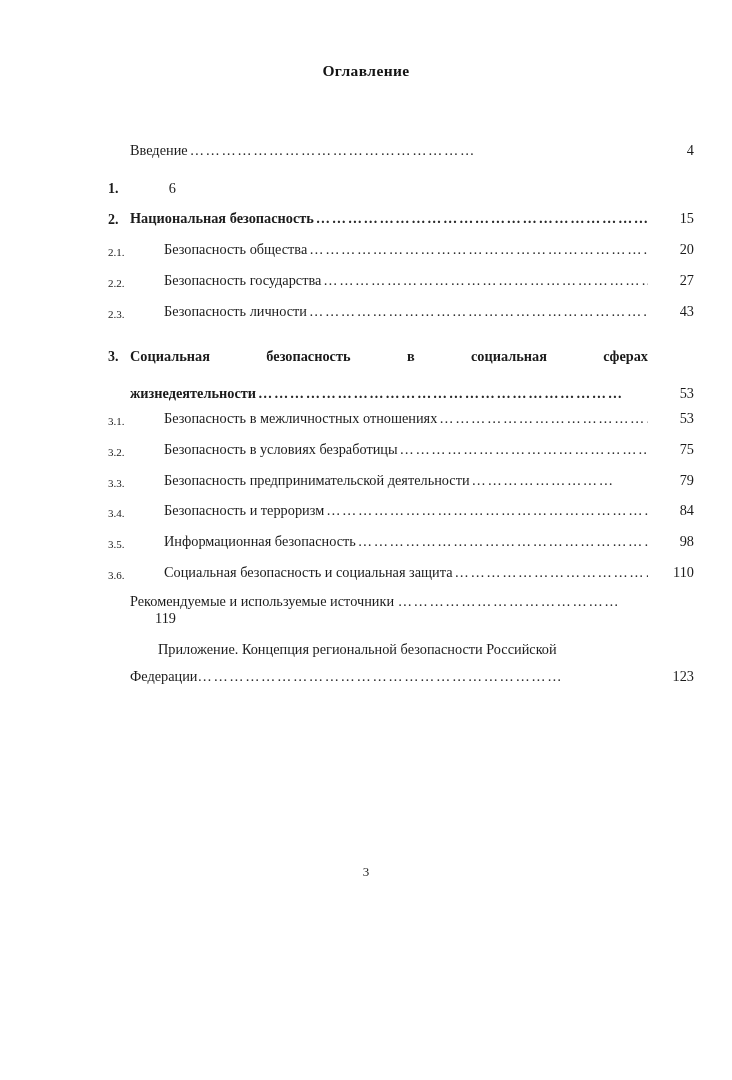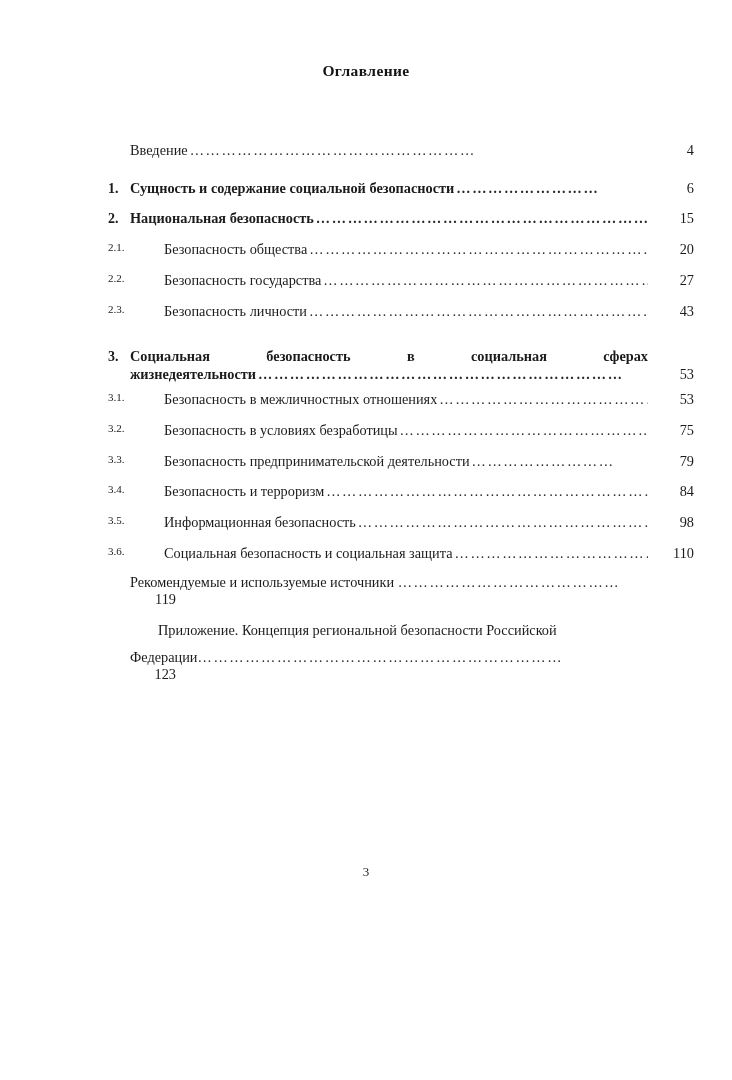--- a/index.html
+++ b/index.html
@@ -33,21 +33,21 @@
     color: #141414;
   }
   .toc {
     position: absolute;
     top: 140px;
     left: 108px;
     width: 586px;
   }
   .row {
     display: flex;
-    align-items: flex-start;
+    align-items: flex-end;
     font-size: 14.3px;
     line-height: 1.52;
     margin-bottom: 9px;
   }
   .row.level1 {
     font-weight: bold;
   }
   .num {
     flex: 0 0 auto;
     width: 22px;
@@ -100,21 +100,21 @@
     flex: 1 1 auto;
     text-align: justify;
     text-align-last: justify;
     white-space: normal;
   }
   .blk-line2 {
     display: flex;
     align-items: baseline;
     font-size: 14.3px;
     font-weight: bold;
-    margin-top: 1px;
+    margin-top: 20px;
   }
   .blk-line2 .pad {
     width: 22px;
     flex: 0 0 auto;
   }
   .gap-small {
     margin-top: 16px;
   }
   .plain-row {
     display: flex;
@@ -136,21 +136,20 @@
     margin-top: 14px;
   }
   .appx-l1 {
     white-space: nowrap;
     margin-left: 28px;
   }
   .appx-l2 {
     display: flex;
     align-items: baseline;
     margin-top: 10px;
-    flex-direction: column;
   }
   .appx-l2 .lead2 {
     flex: 1 1 auto;
     min-width: 0;
     white-space: nowrap;
     overflow: hidden;
   }
   .folio {
     position: absolute;
     bottom: 36px;
@@ -172,23 +171,20 @@
     <div class="row">
       <span class="num"></span>
       <span class="lead">
         <span class="txt">Введение</span><span class="dots">………………………………………………</span>
       </span>
       <span class="pg">4</span>
     </div>
 
     <div class="row level1 gap-small">
       <span class="num">1.</span>
-      <span class="lead">
-        <span class="txt">Сущность и содержание социальной безопасности</span><span class="dots">………………………</span>
-      </span>
       <span class="pg">6</span>
     </div>
 
     <div class="row level1">
       <span class="num">2.</span>
       <span class="lead">
         <span class="txt">Национальная безопасность</span><span class="dots">……………………………………………………………</span>
       </span>
       <span class="pg">15</span>
     </div>

